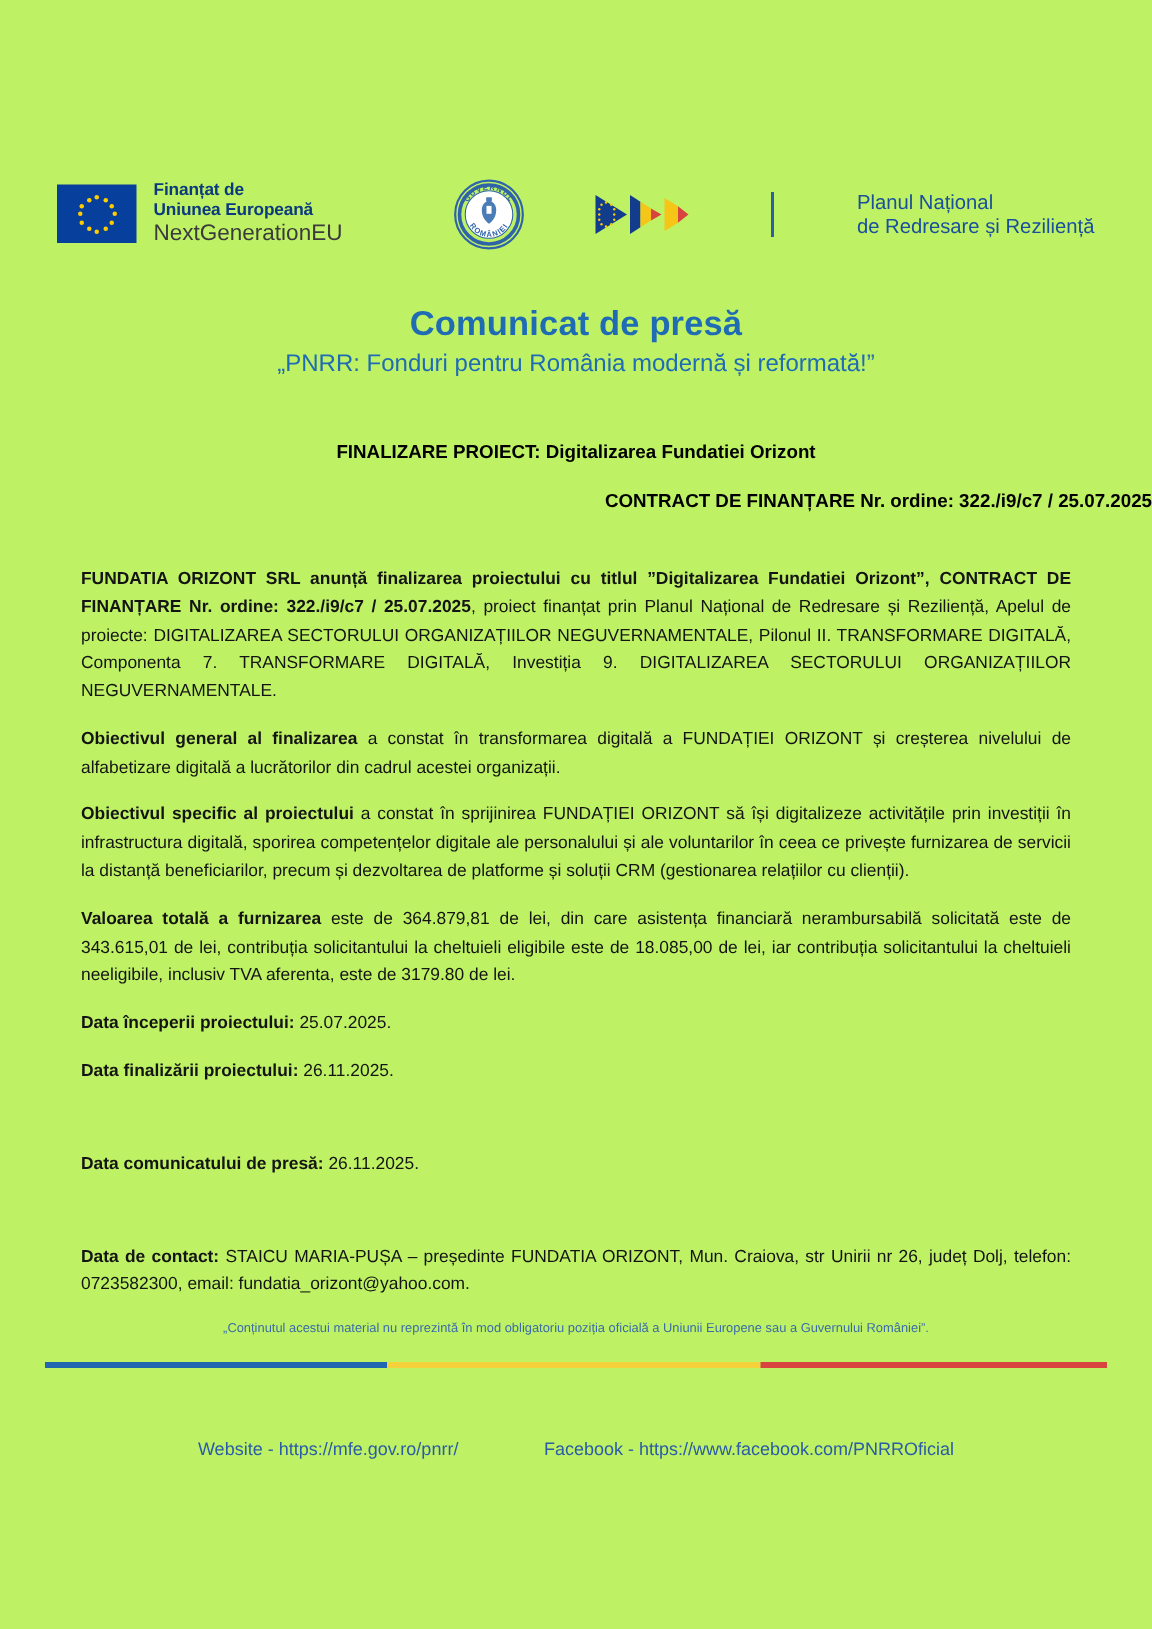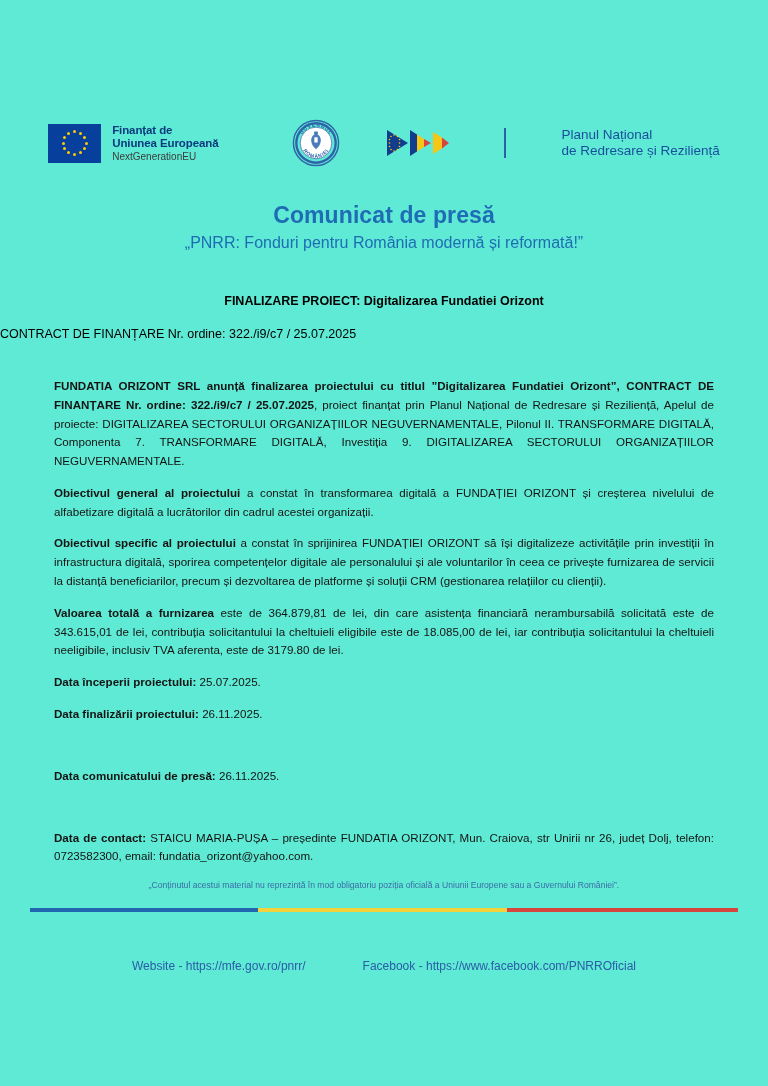--- a/index.html
+++ b/index.html
@@ -12,21 +12,21 @@
     width: 768px;
     height: 1086px;
     position: relative;
     font-family: "Liberation Sans", sans-serif;
     color: #1a1a1a;
     overflow: hidden;
   }
   .page {
     position: absolute;
     inset: 0;
-    background: #5eead4;
+    background: #bef264;
   }
 
   
   .logo-strip {
     position: absolute;
     left: 0;
     right: 0;
     top: 112px;
     height: 62px;
     display: flex;
@@ -60,21 +60,21 @@
     line-height: 1.12;
   }
   .eu-text .l1, .eu-text .l2 {
     font-weight: bold;
     font-size: 11.5px;
     color: #0c3a7e;
     letter-spacing: -0.1px;
     white-space: nowrap;
   }
   .eu-text .l3 {
-    font-size: 10px;
+    font-size: 15px;
     color: #3b3b3b;
     margin-top: 1px;
     white-space: nowrap;
   }
 
   
   .gov-logo {
     margin: 0 46px 0 56px;
   }
   .seal {
@@ -128,25 +128,25 @@
     position: absolute;
     left: 0; right: 0;
     top: 294px;
     text-align: center;
     font-size: 12.5px;
     font-weight: bold;
     color: #000;
   }
   .headline-2 {
     position: absolute;
-    left: 0; right: 0;
+    left: 14px; right: 0;
     top: 327px;
-    text-align: left;
+    text-align: right;
     font-size: 12.5px;
-    font-weight: normal;
+    font-weight: bold;
     color: #000;
   }
 
   
   .body-wrap {
     position: absolute;
     left: 54px;
     top: 377px;
     width: 660px;
   }
@@ -300,21 +300,21 @@
   <div class="title-main">Comunicat de presă</div>
   <div class="title-sub">„PNRR: Fonduri pentru România modernă și reformată!”</div>
 
   <div class="headline-1">FINALIZARE PROIECT: Digitalizarea Fundatiei Orizont</div>
   <div class="headline-2">CONTRACT DE FINANȚARE Nr. ordine: 322./i9/c7 / 25.07.2025</div>
 
   <div class="body-wrap">
 
     <p><b>FUNDATIA ORIZONT SRL anunță finalizarea proiectului cu titlul ”Digitalizarea Fundatiei Orizont”, CONTRACT DE FINANȚARE Nr. ordine: 322./i9/c7 / 25.07.2025</b><span>, proiect finanțat prin Planul Național de Redresare și Reziliență, Apelul de proiecte: DIGITALIZAREA SECTORULUI ORGANIZAȚIILOR NEGUVERNAMENTALE, Pilonul II. TRANSFORMARE DIGITALĂ, Componenta 7. TRANSFORMARE DIGITALĂ, Investiția 9. DIGITALIZAREA SECTORULUI ORGANIZAȚIILOR NEGUVERNAMENTALE.</span></p>
 
-    <p><b>Obiectivul general al proiectului</b><span> a constat în transformarea digitală a FUNDAȚIEI ORIZONT și creșterea nivelului de alfabetizare digitală a lucrătorilor din cadrul acestei organizații.</span></p>
+    <p><b>Obiectivul general al finalizarea</b><span> a constat în transformarea digitală a FUNDAȚIEI ORIZONT și creșterea nivelului de alfabetizare digitală a lucrătorilor din cadrul acestei organizații.</span></p>
 
     <p><b>Obiectivul specific al proiectului</b><span> a constat în sprijinirea FUNDAȚIEI ORIZONT să își digitalizeze activitățile prin investiții în infrastructura digitală, sporirea competențelor digitale ale personalului și ale voluntarilor în ceea ce privește furnizarea de servicii la distanță beneficiarilor, precum și dezvoltarea de platforme și soluții CRM (gestionarea relațiilor cu clienții).</span></p>
 
     <p><b>Valoarea totală a furnizarea</b><span> este de 364.879,81 de lei, din care asistența financiară nerambursabilă solicitată este de 343.615,01 de lei, contribuția solicitantului la cheltuieli eligibile este de 18.085,00 de lei, iar contribuția solicitantului la cheltuieli neeligibile, inclusiv TVA aferenta, este de 3179.80 de lei.</span></p>
 
     <p><b>Data începerii proiectului:</b><span> 25.07.2025.</span></p>
 
     <p><b>Data finalizării proiectului:</b><span> 26.11.2025.</span></p>
 
     <div class="tall-gap"></div>

